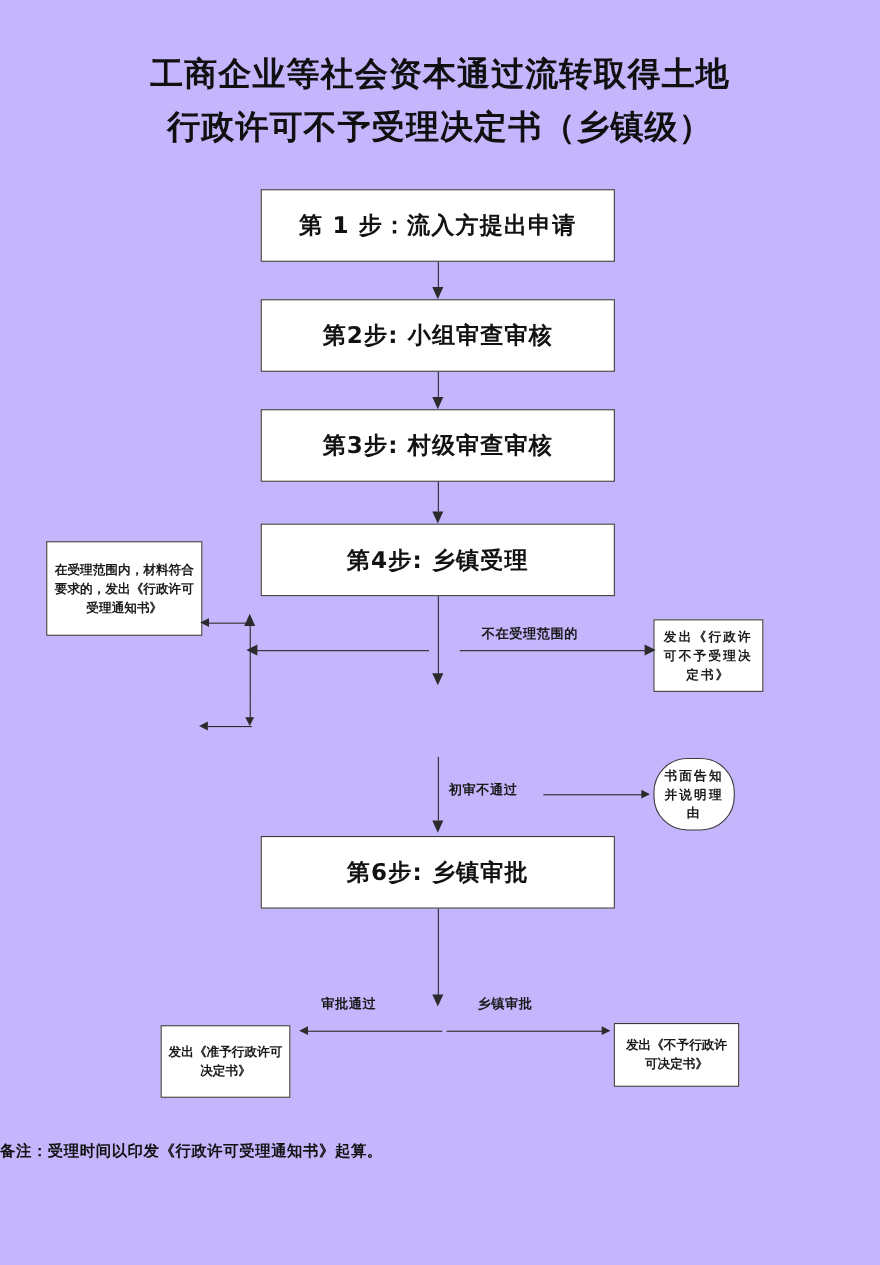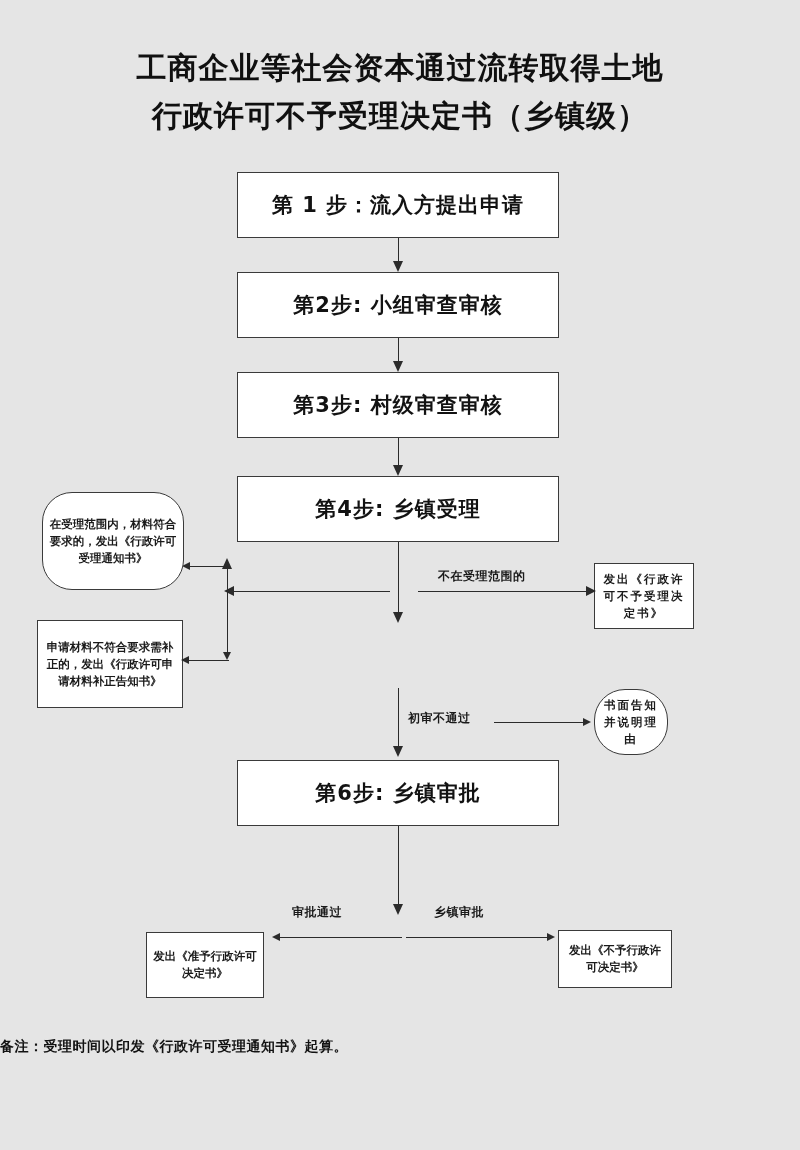--- a/index.html
+++ b/index.html
@@ -9,21 +9,21 @@
     background: #ffffff;
   }
   body {
     font-family: "DejaVu Sans", "Liberation Sans", sans-serif;
     color: #000000;
   }
   #page {
     position: relative;
     width: 800px;
     height: 1150px;
-    background: #e5e5e5;
+    background: #c4b5fd;
     overflow: hidden;
   }
 
   
   .title {
     position: absolute;
     left: 0;
     top: 44px;
     width: 800px;
     text-align: center;
@@ -168,27 +168,24 @@
 
   <div class="step-box" style="left:237px; top:476px; width:322px; height:66px;">
     <span>第4步: 乡镇受理</span>
   </div>
 
 
   <div class="step-box" style="left:237px; top:760px; width:322px; height:66px;">
     <span>第6步: 乡镇审批</span>
   </div>
 
-  <div class="note-box tight" style="left:42px; top:492px; width:142px; height:98px;border-radius:30px;">
+  <div class="note-box tight" style="left:42px; top:492px; width:142px; height:86px;">
     <span>在受理范围内，材料符合要求的，发出《行政许可受理通知书》</span>
   </div>
 
-  <div class="note-box tight" style="left:37px; top:620px; width:146px; height:88px;">
-    <span>申请材料不符合要求需补正的，发出《行政许可申请材料补正告知书》</span>
-  </div>
 
   <div class="note-box spaced" style="left:594px; top:563px; width:100px; height:66px;">
     <span>发出《行政许可不予受理决定书》</span>
   </div>
 
   <div class="note-box spaced" style="left:594px; top:689px; width:74px; height:66px;border-radius:31px;">
     <span>书面告知并说明理由</span>
   </div>
 
   <div class="note-box tight" style="left:146px; top:932px; width:118px; height:66px;">

